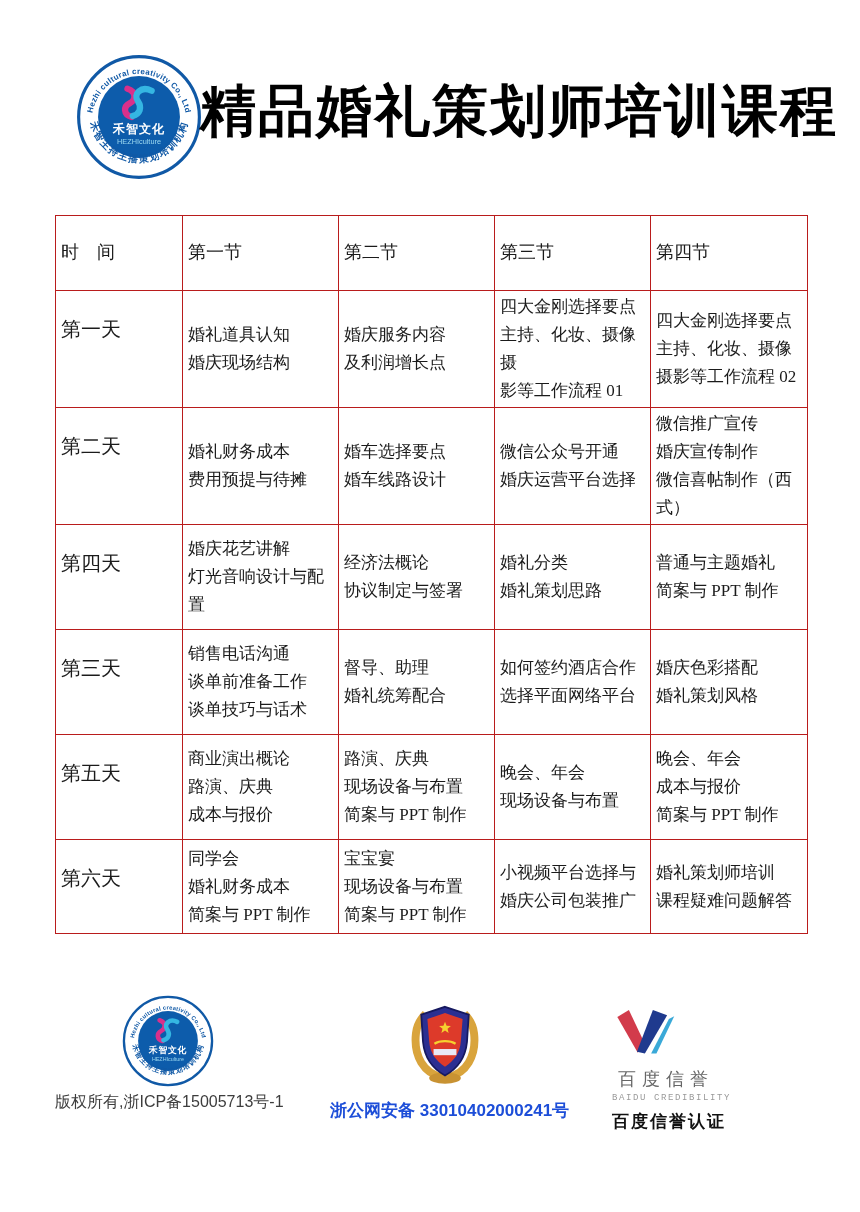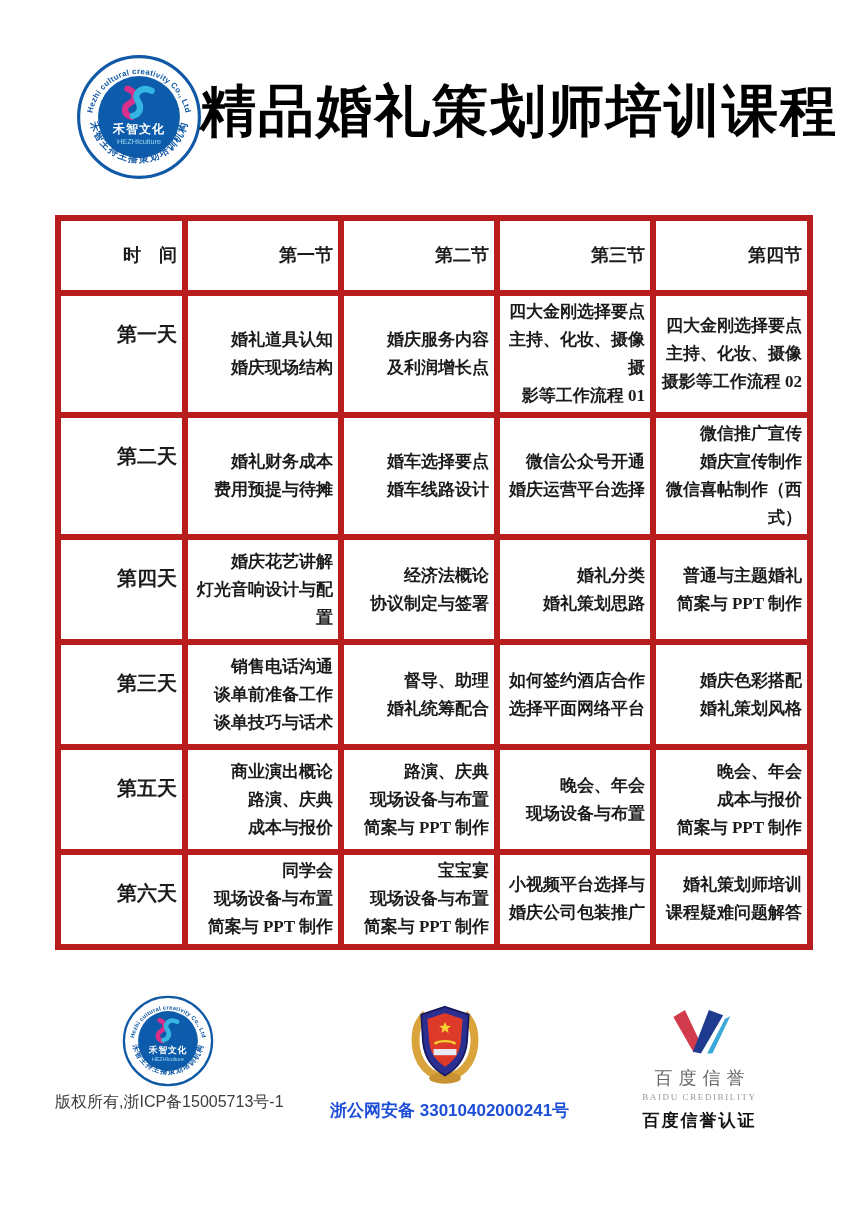--- a/index.html
+++ b/index.html
@@ -25,40 +25,40 @@
     white-space: nowrap;
   }
 
   
   .course-table {
     position: absolute; left: 55px; top: 215px; width: 752px;
     border-collapse: collapse; table-layout: fixed;
     font-size: 17px; color: #1b1b1b;
   }
   .course-table th, .course-table td {
-    border: 6px solid #b91c1c;
-    text-align: right;
+    border: 1px solid #b91c1c;
+    text-align: left;
     white-space: pre-line;
     line-height: 1.65;
-    font-weight: bold;
+    font-weight: normal;
     padding: 2px 5px;
   }
   .course-table thead tr { height: 75px; }
   .course-table tbody tr { height: 105px; }
   .course-table tbody tr:first-child { height: 107px; }
   .course-table tbody tr:last-child { height: 94px; }
   .course-table th { font-size: 18px; vertical-align: middle; }
   .course-table td.day { vertical-align: top; padding-top: 22px; font-size: 20px; }
   .course-table td.cell { vertical-align: middle; }
 
   
   .f-left  { position: absolute; left: 55px;  top: 995px;  width: 225px; text-align: center; }
   .f-mid   { position: absolute; left: 330px; top: 998px;  width: 230px; text-align: center; }
-  .f-right { position: absolute; left: 612px; top: 1008px; width: 175px; text-align: center;
-             font-family: Liberation Serif, serif; }
+  .f-right { position: absolute; left: 612px; top: 1008px; width: 175px; text-align: left;
+             font-family: Liberation Mono, monospace; }
   .logo-sm { width: 92px; height: 92px; }
   .icp {
     margin-top: 1px; font-size: 16px; color: #3d3d3d;
     font-family: "Liberation Sans", sans-serif; white-space: nowrap;
   }
   .badge-icon { width: 90px; height: 88px; }
   .police {
     margin-top: 9px; font-size: 17px; font-weight: bold; color: #1d4ed8;
     font-family: "Liberation Sans", sans-serif; white-space: nowrap;
   }
@@ -171,21 +171,21 @@
 简案与 PPT 制作</td>
         <td class="cell">晚会、年会
 现场设备与布置</td>
         <td class="cell">晚会、年会
 成本与报价
 简案与 PPT 制作</td>
       </tr>
       <tr>
         <td class="day">第六天</td>
         <td class="cell">同学会
-现场设备与布置
+婚礼财务成本
 简案与 PPT 制作</td>
         <td class="cell">宝宝宴
 现场设备与布置
 简案与 PPT 制作</td>
         <td class="cell">小视频平台选择与
 婚庆公司包装推广</td>
         <td class="cell">婚礼策划师培训
 课程疑难问题解答</td>
       </tr>
     </tbody>

